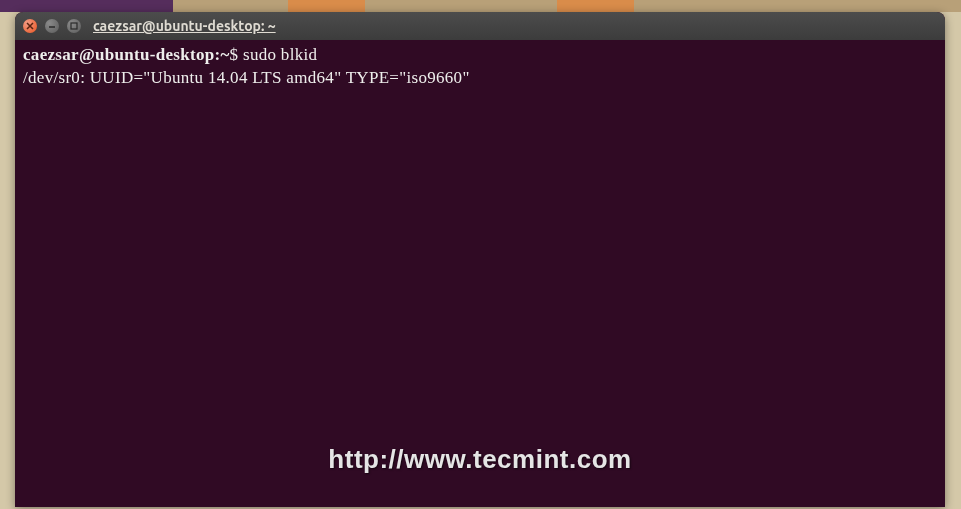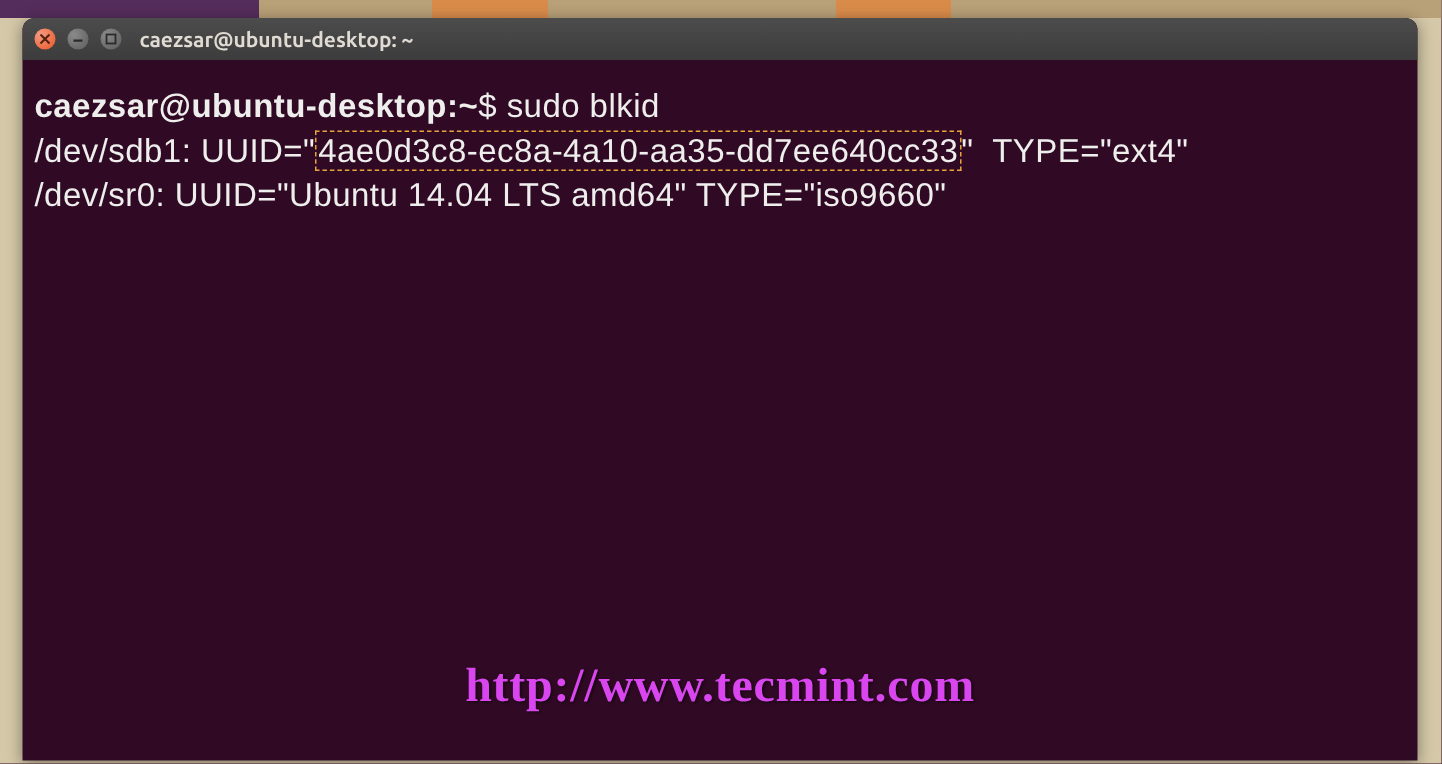--- a/index.html
+++ b/index.html
@@ -71,27 +71,28 @@
     }
     .btn-max {
       background: radial-gradient(circle at 30% 30%, #8a8a8a, #5c5c5c);
     }
     .title-text {
       color: #dfdbd2;
       font-size: 14px;
       font-weight: bold;
       margin-left: 12px;
       font-family: "Ubuntu", sans-serif;
+      text-decoration: underline;
     }
     .terminal-content {
-      padding: 16px 8px;
-      font-size: 22px;
+      padding: 4px 8px;
+      font-size: 17px;
       line-height: 1.35;
       color: #eeeeec;
-      font-family: Liberation Sans, sans-serif;
+      font-family: Liberation Serif, serif;
       letter-spacing: 0.3px;
     }
     .prompt-user {
       color: #eeeeec;
       font-weight: bold;
     }
     .prompt-colon {
       color: #eeeeec;
       font-weight: bold;
     }
@@ -112,24 +113,24 @@
       width: 10px;
       height: 18px;
       background: #eeeeec;
       vertical-align: text-bottom;
     }
     .watermark {
       position: absolute;
       bottom: 32px;
       left: 50%;
       transform: translateX(-50%);
-      color: #d946ef;
-      font-size: 32px;
+      color: #e5e5e5;
+      font-size: 26px;
       font-weight: bold;
-      font-family: Liberation Serif, serif;
+      font-family: Liberation Sans, sans-serif;
       text-shadow: 1px 1px 2px rgba(0,0,0,0.6);
       letter-spacing: 0.5px;
     }
     .line {
       white-space: pre;
     }
   </style>
 </head>
 <body>
 
@@ -156,20 +157,19 @@
     </div>
     <span class="title-text">caezsar@ubuntu-desktop: ~</span>
   </div>
 
   <div class="terminal-content">
     <div class="line"><span class="prompt-user">caezsar@ubuntu-desktop</span><span class="prompt-colon">:</span><span class="prompt-path">~</span><span class="prompt-dollar">$</span> <span>sudo blkid</span></div>
 
 
 
 
-    <div class="line"><span>/dev/sdb1:</span> <span>UUID="</span><span class="highlight-box">4ae0d3c8-ec8a-4a10-aa35-dd7ee640cc33</span><span>"</span>  <span>TYPE=</span><span>"ext4"</span></div>
 
     <div class="line"><span>/dev/sr0:</span> <span>UUID=</span><span>"Ubuntu 14.04 LTS amd64"</span> <span>TYPE=</span><span>"iso9660"</span></div>
 
   </div>
 
   <div class="watermark">http://www.tecmint.com</div>
 </div>
 
 </body></html>

